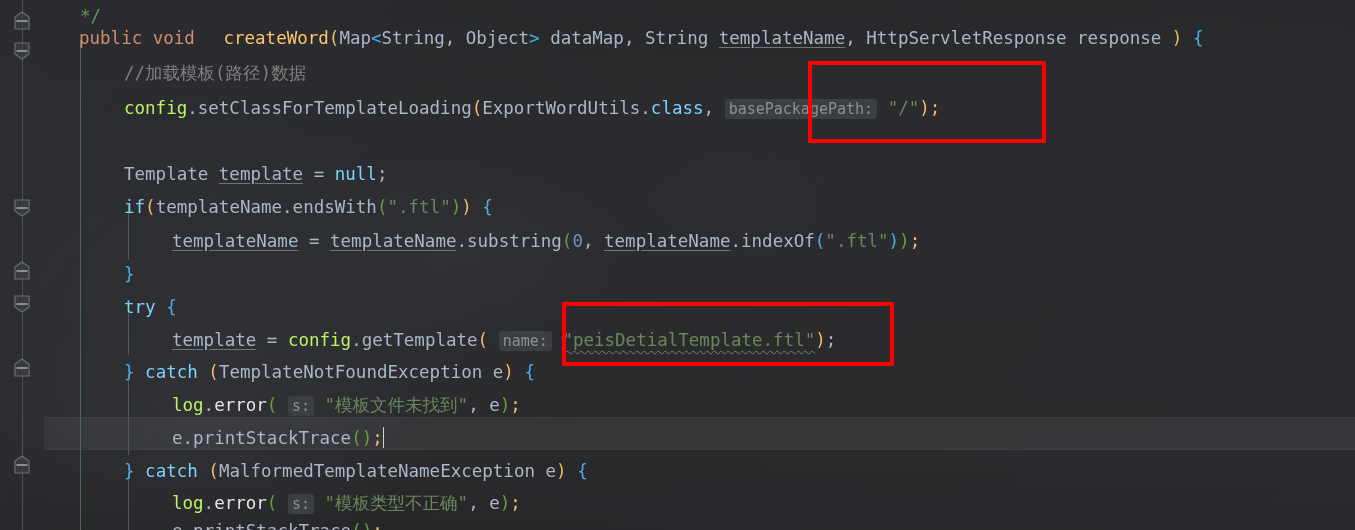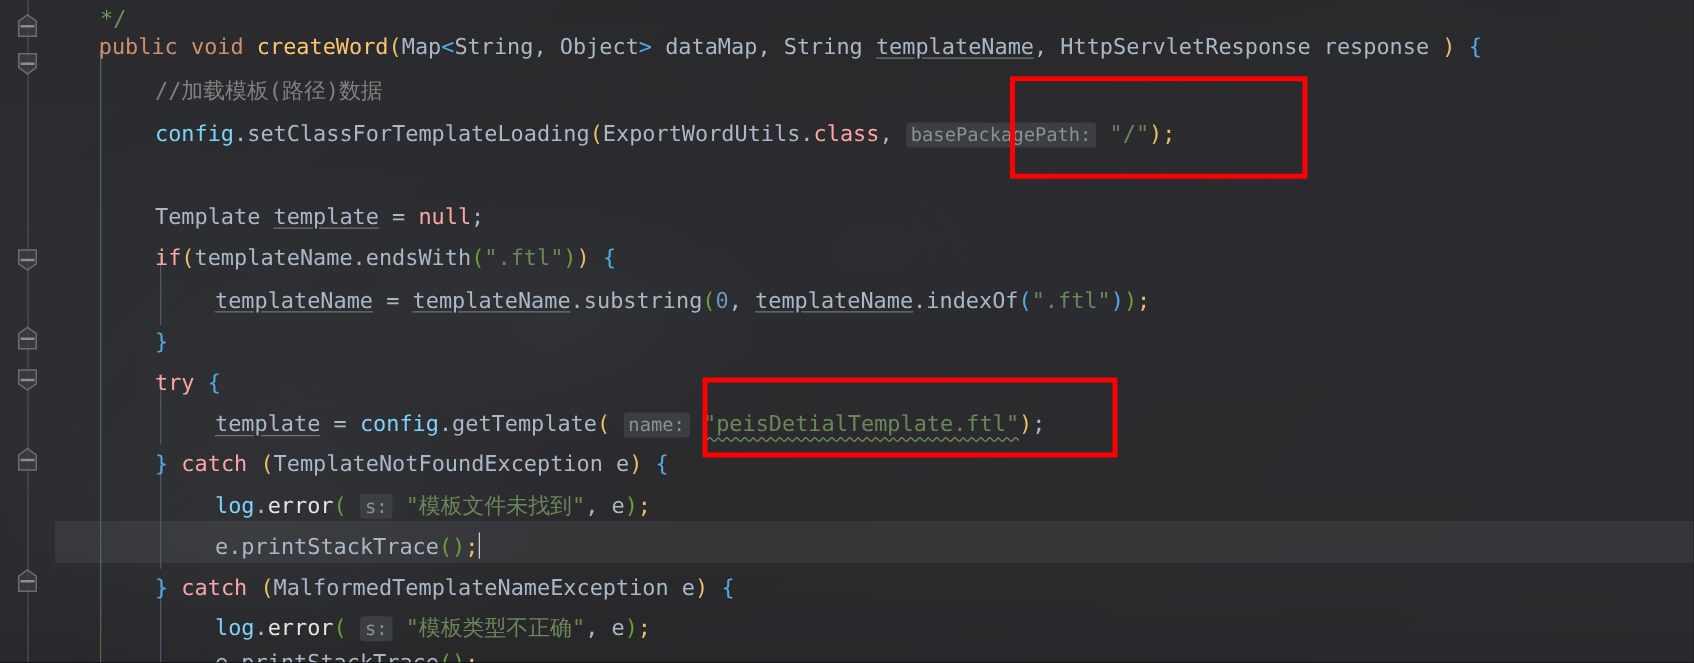--- a/index.html
+++ b/index.html
@@ -59,36 +59,36 @@
   .indent-guide{position:absolute;width:1px;}
   .cur-line{
     position:absolute;left:44px;right:0;height:33px;
     background:rgba(255,255,255,0.055);
     border-top:1px solid rgba(255,255,255,0.035);
     border-bottom:1px solid rgba(255,255,255,0.035);
     box-sizing:border-box;
   }
 
   
-  .kw      {color:#fca5a5;}
+  .kw      {color:#7dd3fc;}
   .kw2     {color:#cf8e6d;}
   .type    {color:#a9b7c6;margin-top:20px;}
   .ident   {color:#a9b7c6;}
-  .method  {color:#ffc66d;}
+  .method  {color:#ffc66d;margin-left:18px;}
   .methodc {color:#e5e5e5;}
   .str     {color:#6a8759;}
   .num     {color:#6897bb;}
   .comment {color:#808080;}
   .cmt-blk {color:#629755;}
   .punc    {color:#a9b7c6;}
   .p1      {color:#e8bf6a;}
   .p2      {color:#689f38;}
   .p3      {color:#4eade5;}
   .brace   {color:#4eade5;}
-  .field   {color:#7dd3fc;}
+  .field   {color:#bef264;}
   .param-u {color:#a9b7c6;text-decoration:underline;text-decoration-color:#6f747b;text-underline-offset:3px;}
   .hint{
     color:#8c8f93;background:#3c3f41;border-radius:3px;
     padding:1px 4px;font-size:15px;
   }
   .typo{
     text-decoration:underline;
     text-decoration-style:wavy;
     text-decoration-color:#6a8759;
     text-underline-offset:4px;

